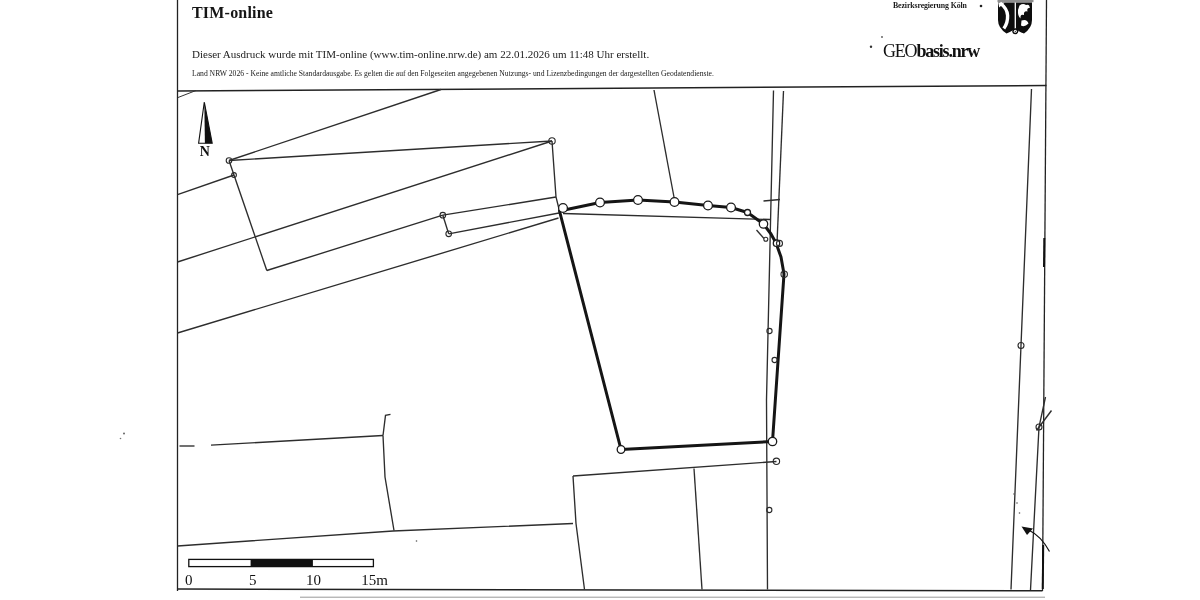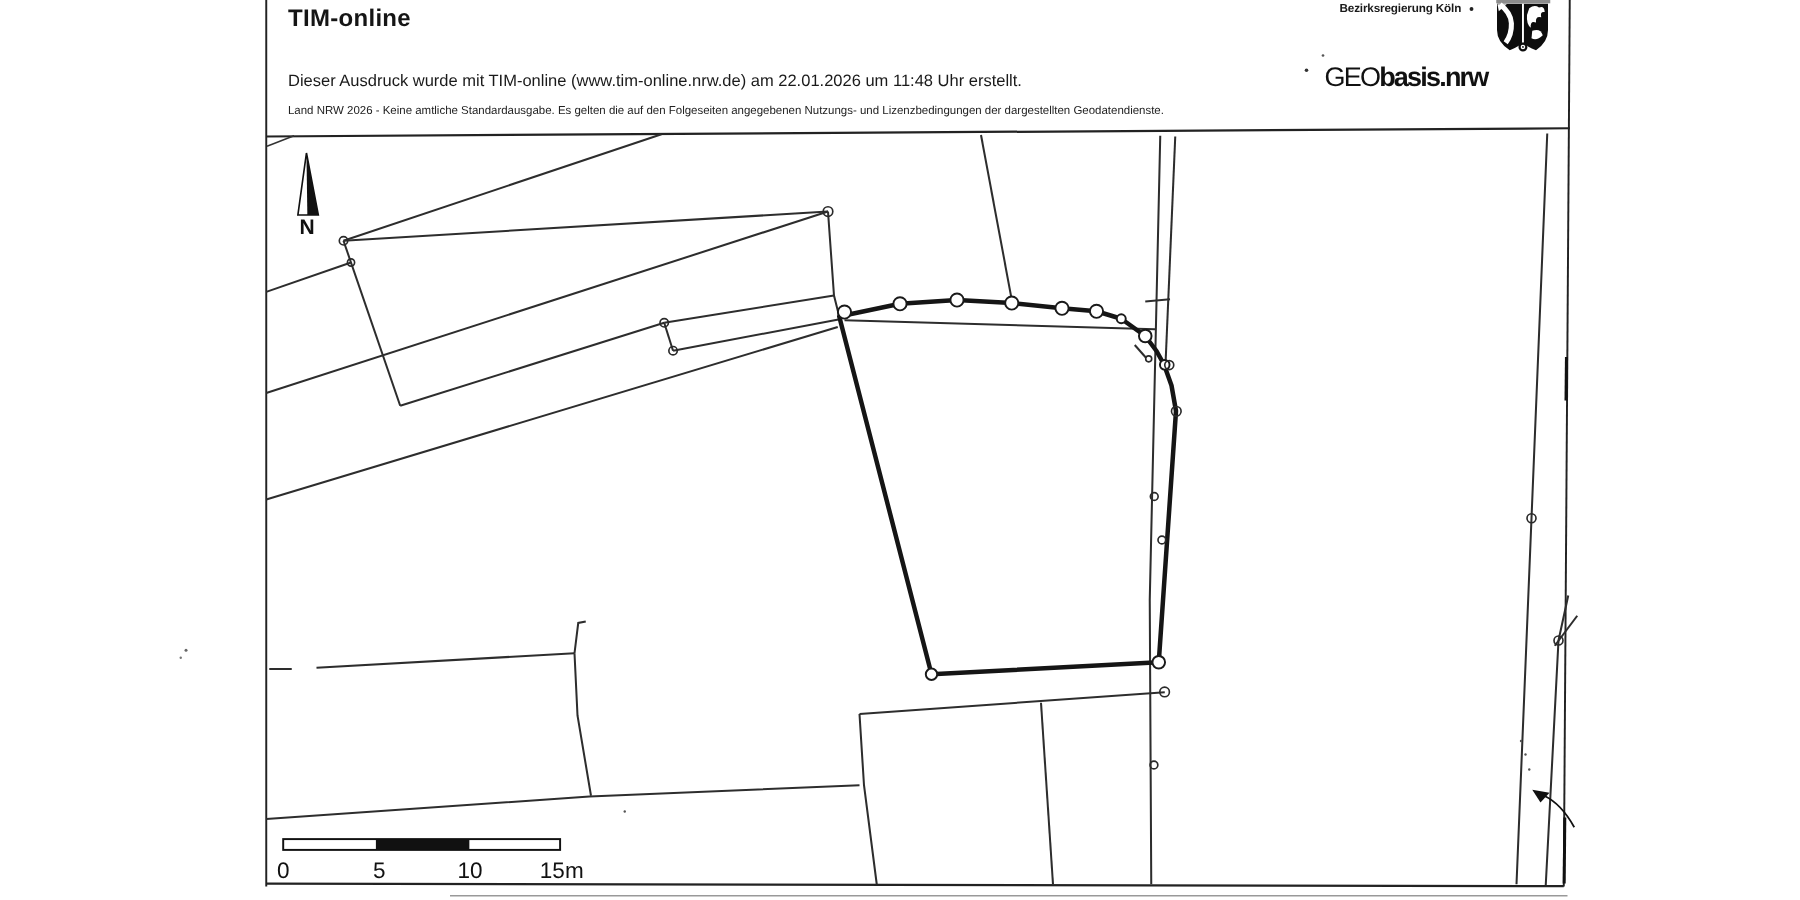--- a/index.html
+++ b/index.html
@@ -1,17 +1,17 @@
 <!DOCTYPE html>
 <html><head>
 <meta charset="utf-8">
 <style>
 html,body{margin:0;padding:0;background:#fff;}
 .page{position:relative;width:1200px;height:600px;background:#fff;overflow:hidden;
-  font-family:Liberation Sans, sans-serif;}
+  font-family:Liberation Serif, serif;}
 svg{position:absolute;left:0;top:0;}
 </style>
 </head>
 <body>
 <div class="page">
 <svg width="1200" height="600" viewBox="0 0 1200 600">
 
   <rect x="0" y="0" width="1200" height="600" fill="#ffffff"></rect>
 
   <text x="192" y="17.5" font-size="16px" font-weight="700" letter-spacing="0.2" fill="#151515">TIM-online</text>

